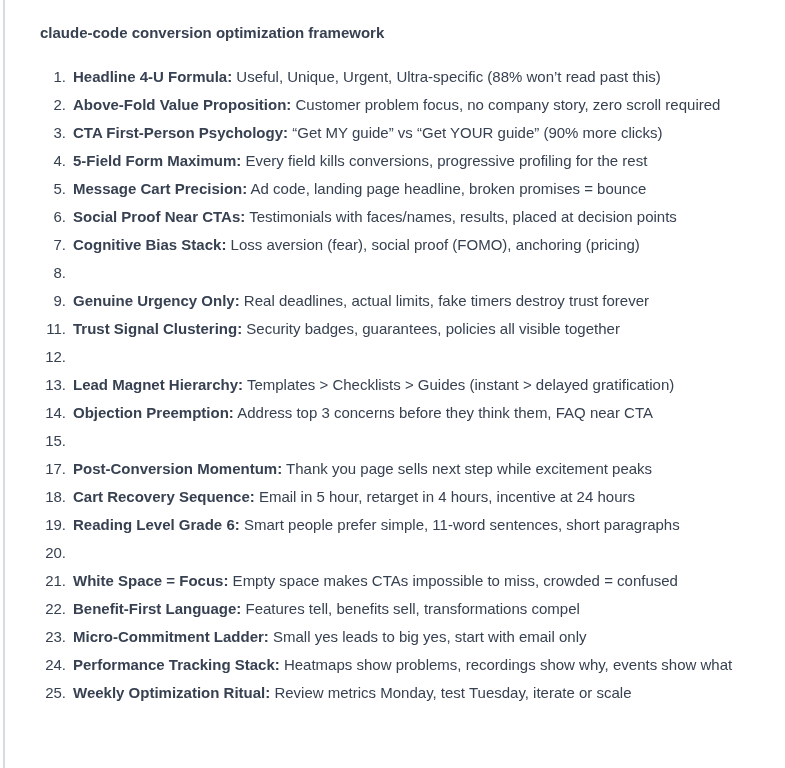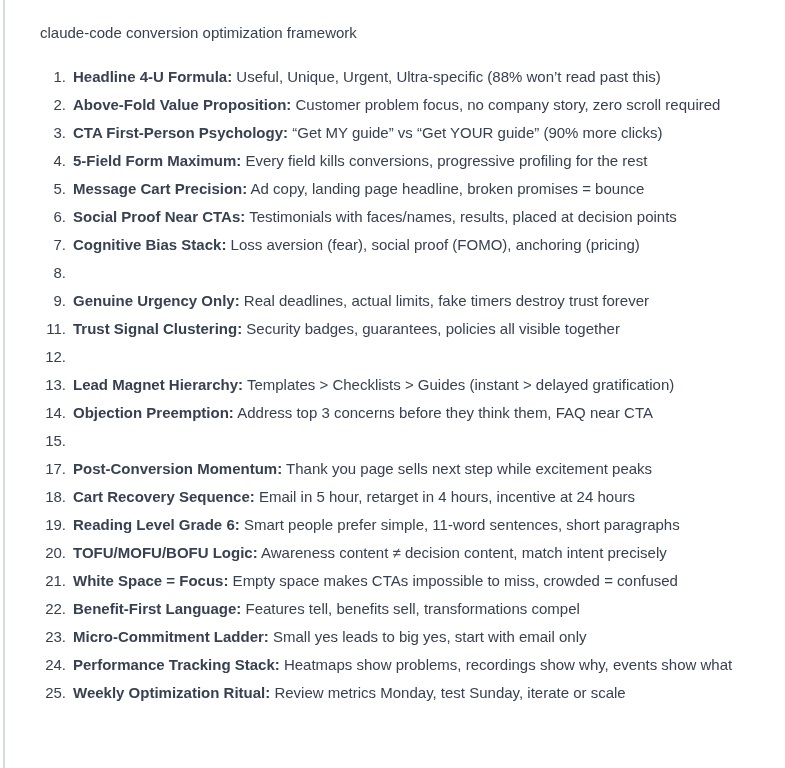--- a/index.html
+++ b/index.html
@@ -18,21 +18,21 @@
     bottom: 0;
     width: 2px;
     background: #d5dcde;
   }
   .page {
     position: relative;
     padding: 23px 18px 0 40px;
   }
   .title {
     font-size: 15px;
-    font-weight: 400;
+    font-weight: 700;
     line-height: 19px;
     color: #374151;
   }
   ol.framework-list {
     list-style: none;
     margin-top: 21px;
   }
   ol.framework-list li {
     display: flex;
     align-items: baseline;
@@ -75,21 +75,21 @@
     <span class="content"><span class="label">CTA First-Person Psychology:</span><span class="desc"> “Get MY guide” vs “Get YOUR guide” (90% more clicks)</span></span>
   </li>
 
   <li>
     <span class="num">4.</span>
     <span class="content"><span class="label">5-Field Form Maximum:</span><span class="desc"> Every field kills conversions, progressive profiling for the rest</span></span>
   </li>
 
   <li>
     <span class="num">5.</span>
-    <span class="content"><span class="label">Message Cart Precision:</span><span class="desc"> Ad copy, landing page headline, broken promises = bounce</span></span>
+    <span class="content"><span class="label">Message Cart Precision:</span><span class="desc"> Ad code, landing page headline, broken promises = bounce</span></span>
   </li>
 
   <li>
     <span class="num">6.</span>
     <span class="content"><span class="label">Social Proof Near CTAs:</span><span class="desc"> Testimonials with faces/names, results, placed at decision points</span></span>
   </li>
 
   <li>
     <span class="num">7.</span>
     <span class="content"><span class="label">Cognitive Bias Stack:</span><span class="desc"> Loss aversion (fear), social proof (FOMO), anchoring (pricing)</span></span>
@@ -139,21 +139,20 @@
     <span class="content"><span class="label">Cart Recovery Sequence:</span><span class="desc"> Email in 5 hour, retarget in 4 hours, incentive at 24 hours</span></span>
   </li>
 
   <li>
     <span class="num">19.</span>
     <span class="content"><span class="label">Reading Level Grade 6:</span><span class="desc"> Smart people prefer simple, 11-word sentences, short paragraphs</span></span>
   </li>
 
   <li>
     <span class="num">20.</span>
-    <span class="content"><span class="label">TOFU/MOFU/BOFU Logic:</span><span class="desc"> Awareness content ≠ decision content, match intent precisely</span></span>
   </li>
 
   <li>
     <span class="num">21.</span>
     <span class="content"><span class="label">White Space = Focus:</span><span class="desc"> Empty space makes CTAs impossible to miss, crowded = confused</span></span>
   </li>
 
   <li>
     <span class="num">22.</span>
     <span class="content"><span class="label">Benefit-First Language:</span><span class="desc"> Features tell, benefits sell, transformations compel</span></span>
@@ -164,16 +163,16 @@
     <span class="content"><span class="label">Micro-Commitment Ladder:</span><span class="desc"> Small yes leads to big yes, start with email only</span></span>
   </li>
 
   <li>
     <span class="num">24.</span>
     <span class="content"><span class="label">Performance Tracking Stack:</span><span class="desc"> Heatmaps show problems, recordings show why, events show what</span></span>
   </li>
 
   <li>
     <span class="num">25.</span>
-    <span class="content"><span class="label">Weekly Optimization Ritual:</span><span class="desc"> Review metrics Monday, test Sunday, iterate or scale</span></span>
+    <span class="content"><span class="label">Weekly Optimization Ritual:</span><span class="desc"> Review metrics Monday, test Tuesday, iterate or scale</span></span>
   </li>
 </ol>
 </div>
 
 </body></html>

